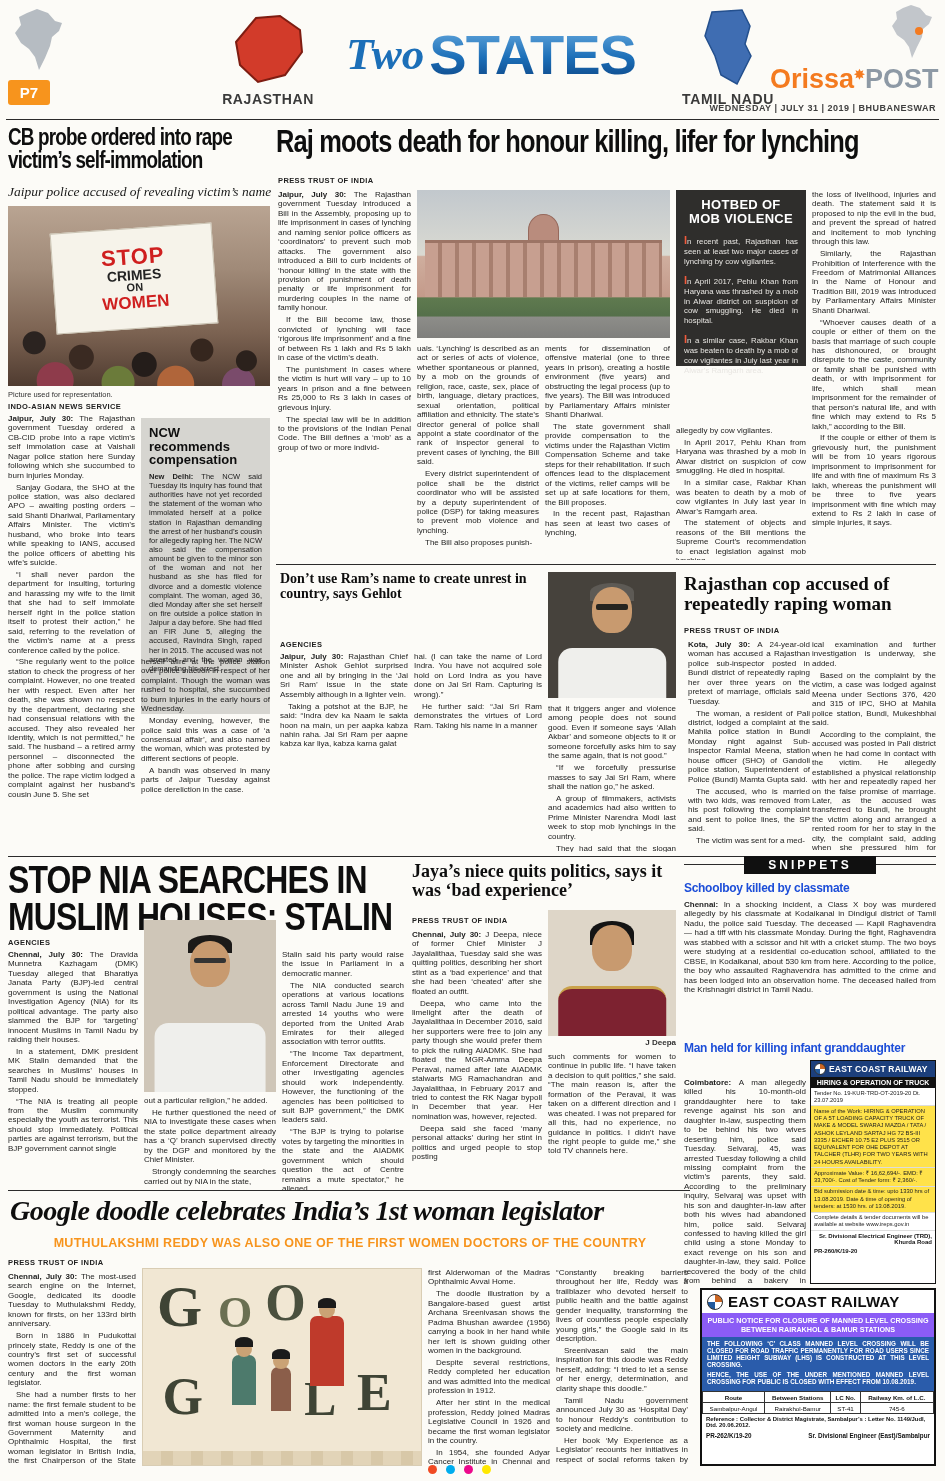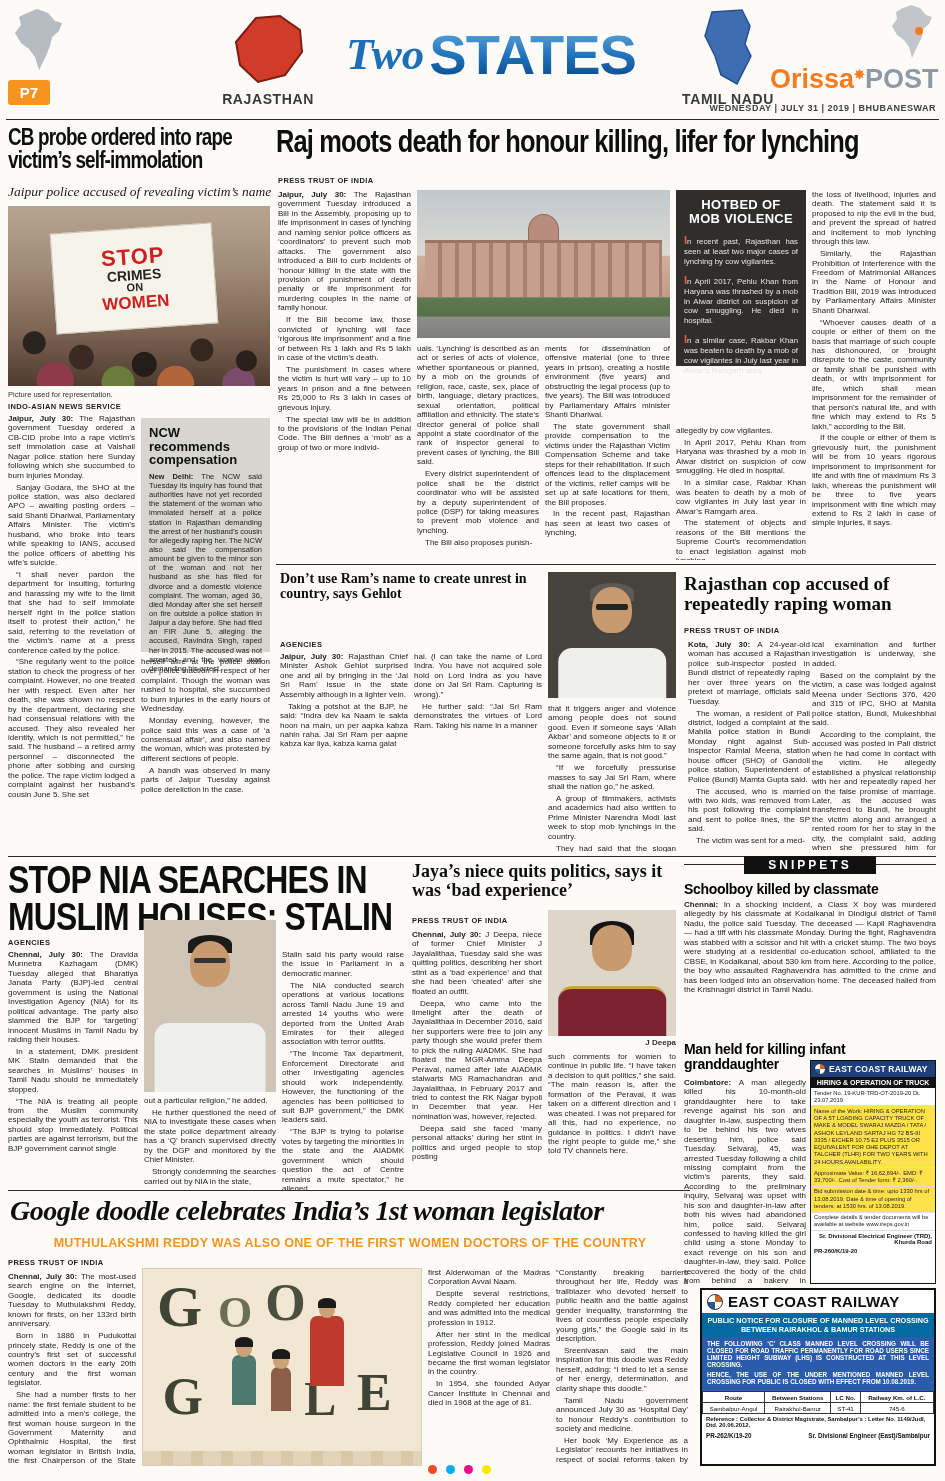--- a/index.html
+++ b/index.html
@@ -65,21 +65,21 @@
 .ncw{position:absolute;background:#d6d5d0;padding:8px 8px;}
 .ncw h3{font-size:13px;line-height:1.05;margin-bottom:5px;color:#0e0e0e;}
 .ncw p{font-size:7.5px;line-height:1.22;text-align:justify;color:#1d1d1d;}
 
 .hotbed{position:absolute;background:#2f2e2c;color:#eee;padding:8px 8px;}
 .hotbed h3{font-size:13px;line-height:1.1;text-align:center;margin-bottom:7px;color:#fff;letter-spacing:.3px;}
 .hotbed p{font-size:7.8px;line-height:1.24;margin:0 0 7px;color:#e8e6e2;text-align:justify;}
 .hotbed p::first-letter{color:#f05a3c;font-weight:bold;font-size:11px;}
 
 .snip-banner{position:absolute;background:#101010;color:#fff;text-align:center;font-weight:bold;font-size:12px;letter-spacing:3px;line-height:18px;}
-.snip-h{position:absolute;font-weight:bold;font-size:14px;line-height:1.05;color:#000000;letter-spacing:-.3px;}
+.snip-h{position:absolute;font-weight:bold;font-size:12px;line-height:1.05;color:#1d4ed8;letter-spacing:-.3px;}
 
 .tender{position:absolute;border:1.5px solid #111;background:#fff;font-size:5.8px;overflow:hidden;}
 .t-hd{display:flex;align-items:center;gap:3px;padding:2px 3px;background:#1c3f7c;color:#fff;}
 .t-hd b{font-size:8.5px;letter-spacing:.2px;}
 .rlogo{width:12px;height:12px;border-radius:50%;background:conic-gradient(#c62 0 25%,#fff 25% 50%,#235a9c 50% 75%,#fff 75% 100%);border:1px solid #333;flex:0 0 auto;}
 .t-band{background:#111;color:#fff;font-weight:bold;font-size:7px;text-align:center;padding:2px;}
 .t-row{padding:1.5px 3px;line-height:1.25;color:#222;text-align:left;border-bottom:1px solid #ddd;}
 .t-row.hl{background:#ffe24a;}
 .t-sig{padding:2px 3px;font-weight:bold;text-align:right;font-size:6px;}
 .t-ref{padding:1px 3px;font-weight:bold;font-size:6px;}
@@ -90,21 +90,21 @@
 .fg::before{content:"";position:absolute;left:50%;top:-14px;transform:translateX(-50%);width:16px;height:16px;border-radius:50%;background:#caa275;}
 .fg::after{content:"";position:absolute;left:50%;top:-18px;transform:translateX(-50%);width:18px;height:10px;border-radius:50% 50% 0 0;background:#1b1b1b;}
 .fg.red{background:#bf3a2b;}
 .fg.teal{background:#4d7a6c;}
 .fg.brown{background:#8b5e4a;}
 .d-ground{position:absolute;left:0;bottom:0;width:100%;height:14px;background:repeating-linear-gradient(90deg,#e2d4b8 0 18px,#d8c8a8 18px 30px);}
 
 .closure{position:absolute;border:2px solid #111;background:#fff;overflow:hidden;}
 .c-hd{display:flex;align-items:center;gap:5px;padding:3px 5px;}
 .c-hd b{font-size:15px;letter-spacing:.2px;color:#0e0e0e;}
-.c-title{background:#0369a1;color:#fff;font-weight:bold;font-size:7.2px;text-align:center;padding:3px 5px;line-height:1.25;}
+.c-title{background:#8b5cf6;color:#fff;font-weight:bold;font-size:7.2px;text-align:center;padding:3px 5px;line-height:1.25;}
 .c-body{background:#2a5cab;color:#fff;font-weight:bold;font-size:6.3px;padding:3px 5px;text-align:justify;}
 .c-body p{margin:0 0 3px;}
 .c-table{width:100%;border-collapse:collapse;font-size:6.2px;background:#fff;color:#111;}
 .c-table th,.c-table td{border:1px solid #333;padding:1.5px 2px;text-align:center;}
 .c-ref{font-size:5.9px;padding:2px 4px;font-weight:bold;background:#fff;color:#111;}
 .c-foot{display:flex;justify-content:space-between;font-size:6.3px;font-weight:bold;padding:2px 4px;background:#fff;color:#111;}
 
 .dots{position:absolute;left:428px;top:1465px;display:flex;gap:9px;}
 .dot{width:9px;height:9px;border-radius:50%;}
 </style>
@@ -150,21 +150,21 @@
     </div>
   </div>
   <div class="caption" style="left:8px;top:390px;width:262px;">Picture used for representation.</div>
   <div class="byline" style="left:8px;top:402px;">INDO-ASIAN NEWS SERVICE</div>
   <div class="col" style="left:8px;top:414px;width:127px;height:441px;">
       <p><b>Jaipur, July 30: </b>The Rajasthan government Tuesday ordered a CB-CID probe into a rape victim’s self immolation case at Vaishali Nagar police station here Sunday following which she succumbed to burn injuries Monday.</p>
       <p>Sanjay Godara, the SHO at the police station, was also declared APO – awaiting posting orders – said Shanti Dhariwal, Parliamentary Affairs Minister. The victim’s husband, who broke into tears while speaking to IANS, accused the police officers of abetting his wife’s suicide.</p>
       <p>“I shall never pardon the department for insulting, torturing and harassing my wife to the limit that she had to self immolate herself right in the police station itself to protest their action,” he said, referring to the revelation of the victim’s name at a press conference called by the police.</p>
       <p>“She regularly went to the police station to check the progress of her complaint. However, no one treated her with respect. Even after her death, she was shown no respect by the department, declaring she had consensual relations with the accused. They also revealed her identity, which is not permitted,” he said. The husband – a retired army personnel – disconnected the phone after sobbing and cursing the police. The rape victim lodged a complaint against her husband’s cousin June 5. She set</p>
     </div>
-  <div class="ncw" style="left:141px;top:418px;width:129px;height:234px;">
+  <div class="ncw" style="left:141px;top:418px;width:129px;height:296px;">
     <h3>NCW recommends compensation</h3>
     <div>
         <p><b>New Delhi: </b>The NCW said Tuesday its inquiry has found that authorities have not yet recorded the statement of the woman who immolated herself at a police station in Rajasthan demanding the arrest of her husband’s cousin for allegedly raping her. The NCW also said the compensation amount be given to the minor son of the woman and not her husband as she has filed for divorce and a domestic violence complaint. The woman, aged 36, died Monday after she set herself on fire outside a police station in Jaipur a day before. She had filed an FIR June 5, alleging the accused, Ravindra Singh, raped her in 2015. The accused was not arrested and the woman was demanding his arrest.</p>
       </div>
   </div>
   <div class="col" style="left:141px;top:657px;width:129px;height:198px;">
       <p>herself afire at the police station over police inaction in respect of her complaint. Though the woman was rushed to hospital, she succumbed to burn injuries in the early hours of Wednesday.</p>
       <p>Monday evening, however, the police said this was a case of ‘a consensual affair’, and also named the woman, which was protested by different sections of people.</p>
       <p>A bandh was observed in many parts of Jaipur Tuesday against police dereliction in the case.</p>
     </div>
@@ -334,21 +334,22 @@
     <span class="dl" style="left:44%;top:2%;font-size:52px;color:#4a503e;">O</span>
     <span class="dl" style="left:7%;top:50%;font-size:52px;">G</span>
     <span class="dl" style="left:58%;top:52%;font-size:48px;">L</span>
     <span class="dl" style="left:77%;top:48%;font-size:52px;">E</span>
     <div class="fg red" style="left:60%;top:24%;width:34px;height:70px;"></div>
     <div class="fg teal" style="left:32%;top:44%;width:24px;height:50px;"></div>
     <div class="fg brown" style="left:46%;top:50%;width:20px;height:44px;"></div>
     <div class="d-ground"></div>
   </div>
   <div class="col" style="left:428px;top:1268px;width:122px;height:198px;">
-      <p>first Alderwoman of the Madras Corporation Avvai Naam.</p>
+      <p>first Alderwoman of the Madras Ophthalmic Avvai Home.</p>
+      <p>The doodle illustration by a Bangalore-based guest artist Archana Sreenivasan shows the Padma Bhushan awardee (1956) carrying a book in her hand while her left is shown guiding other women in the background.</p>
       <p>Despite several restrictions, Reddy completed her education and was admitted into the medical profession in 1912.</p>
       <p>After her stint in the medical profession, Reddy joined Madras Legislative Council in 1926 and became the first woman legislator in the country.</p>
       <p>In 1954, she founded Adyar Cancer Institute in Chennai and died in 1968 at the age of 81.</p>
     </div>
   <div class="col" style="left:556px;top:1268px;width:132px;height:198px;">
       <p>“Constantly breaking barriers throughout her life, Reddy was a trailblazer who devoted herself to public health and the battle against gender inequality, transforming the lives of countless people especially young girls,” the Google said in its description.</p>
       <p>Sreenivasan said the main inspiration for this doodle was Reddy herself, adding: “I tried to let a sense of her energy, determination, and clarity shape this doodle.”</p>
       <p>Tamil Nadu government announced July 30 as ‘Hospital Day’ to honour Reddy’s contribution to society and medicine.</p>
       <p>Her book ‘My Experience as a Legislator’ recounts her initiatives in respect of social reforms taken by her in the Madras Legislature.</p>
     </div>

